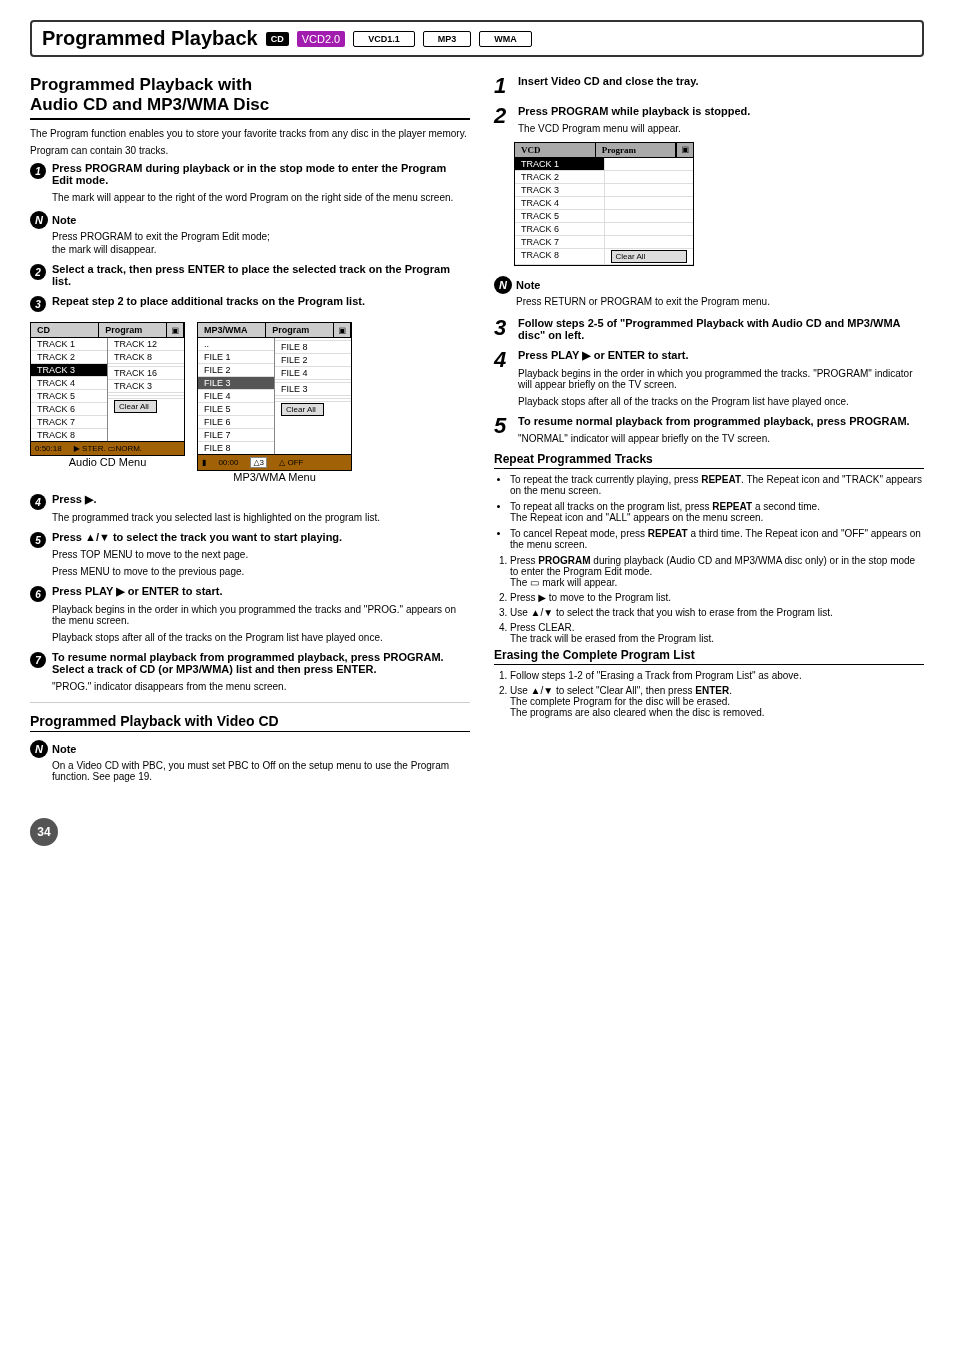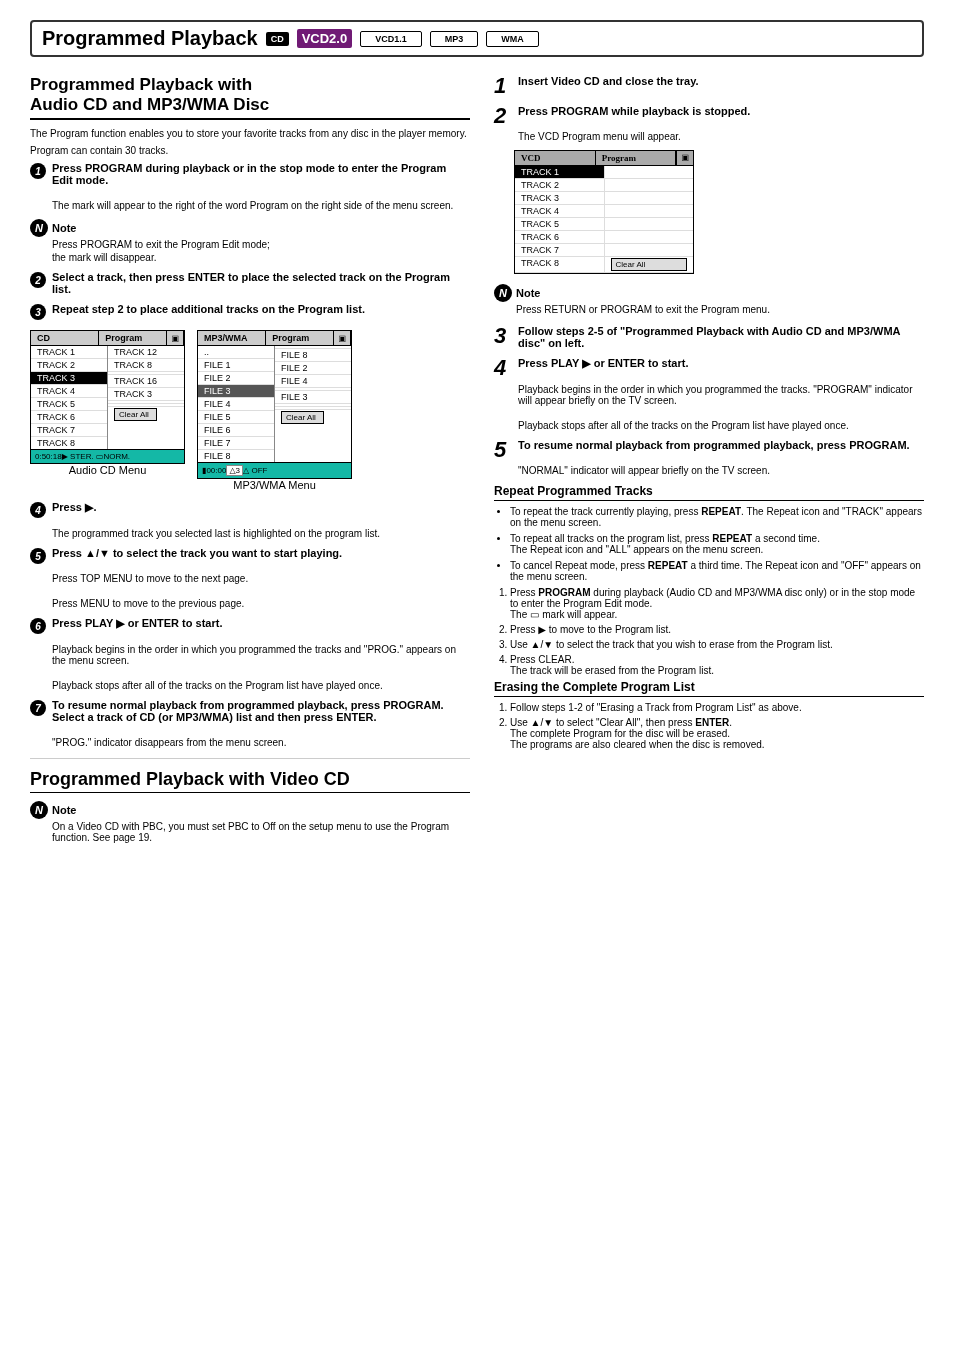--- a/index.html
+++ b/index.html
@@ -38,24 +38,24 @@
     .badge-outline {
       background: #fff;
       color: #000;
       font-size: 9px;
       font-weight: bold;
       padding: 2px 14px;
       border-radius: 2px;
       border: 1.5px solid #000;
     }
     .badge-highlight {
-      background: #701a75;
+      background: #a21caf;
       color: #fff;
-      font-size: 13px;
-      font-weight: bold;
+      font-size: 11px;
+      font-weight: normal;
       padding: 2px 5px;
       border-radius: 2px;
     }
 
     
     .main-content {
       display: flex;
       gap: 24px;
     }
     .left-col {
@@ -68,40 +68,40 @@
 
     
     .section-title {
       font-size: 17px;
       font-weight: bold;
       border-bottom: 2px solid #000;
       margin-bottom: 8px;
       padding-bottom: 3px;
     }
     .section-title-small {
-      font-size: 18px;
+      font-size: 14px;
       font-weight: bold;
       border-bottom: 1.5px solid #000;
       margin-bottom: 8px;
       padding-bottom: 2px;
     }
 
     
     .step {
       display: flex;
       gap: 6px;
       margin-bottom: 8px;
       align-items: flex-start;
     }
     .step-content {
       flex: 1;
     }
     .step-sub {
       font-size: 10px;
-      margin-top: 14px;
+      margin-top: 6px;
     }
 
     
     .note-box {
       margin: 8px 0;
     }
     .note-header {
       display: flex;
       align-items: center;
       gap: 4px;
@@ -180,24 +180,24 @@
     .menu-cell-highlight {
       background: #000;
       color: #fff;
     }
     .menu-cell-darkbg {
       background: #555;
       color: #fff;
     }
     .menu-bottom-bar {
       display: flex;
-      background: #14b8a6;
+      background: #a16207;
       padding: 2px 4px;
       font-size: 8px;
-      gap: 0;
+      gap: 12px;
       align-items: center;
       border-top: 1px solid #000;
     }
     .clear-btn {
       border: 1px solid #000;
       background: #ddd;
       padding: 1px 4px;
       font-size: 8px;
       margin-left: auto;
     }
@@ -587,20 +587,23 @@
     <div class="section-title-small">Programmed Playback with Video CD</div>
 
     <div class="note-box">
       <div class="note-header">
         <div class="note-icon">N</div>
         <span>Note</span>
       </div>
       <div class="note-text">On a Video CD with PBC, you must set PBC to Off on the setup menu to use the Program function. See page 19.</div>
     </div>
 
+    <div style="margin-top:20px;">
+      <div class="page-num">34</div>
+    </div>
 
   </div>
 
   <div class="right-col">
 
     <div class="r-step">
       <span class="r-step-num">1</span>
       <div class="r-step-content">
         <div class="step-bold">Insert Video CD and close the tray.</div>
       </div>

